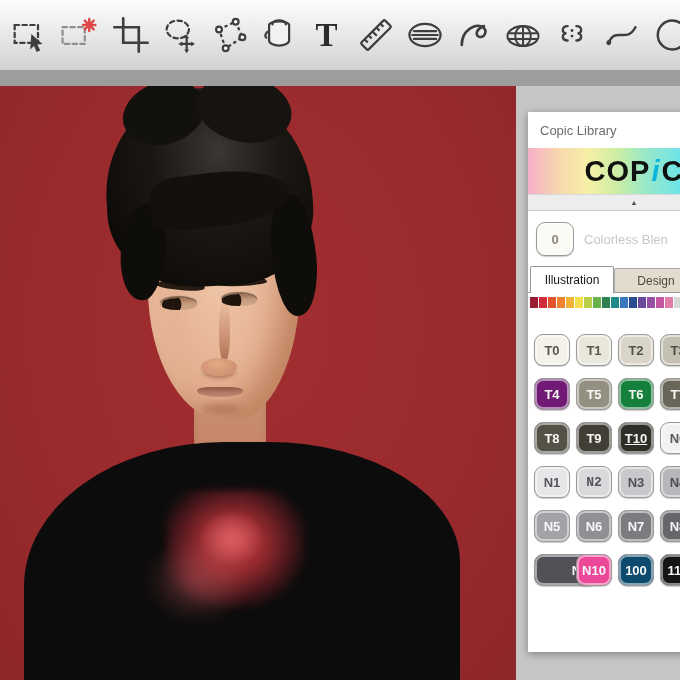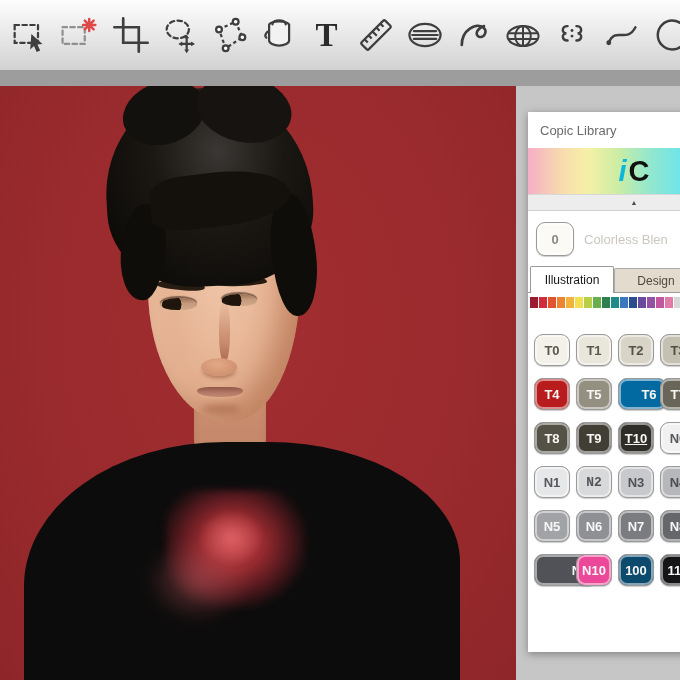--- a/index.html
+++ b/index.html
@@ -239,20 +239,21 @@
       <div class="art hair-side-r"></div>
       <div class="art hair-fringe"></div>
     </div>
 
     <div class="panel">
       <div class="panel-header">
         <span>Copic Library</span>
       </div>
 
       <div class="logo">
+        <span>COP</span>
           <span class="i">i</span>
           <span>C</span>
       </div>
 
       <div class="collapse">
         <span>▲</span>
       </div>
 
       <div class="selected-row">
         <div class="chip selected-chip">0</div>
@@ -280,23 +281,23 @@
           <span class="family" style="background: rgb(148, 80, 162);"></span>
           <span class="family" style="background: rgb(194, 86, 160);"></span>
           <span class="family" style="background: rgb(226, 123, 169);"></span>
           <span class="family" style="background: rgb(216, 216, 214);"></span>
         </div>
       <div class="marker-grid" id="markerGrid">
           <div class="chip" style="background: rgb(243, 241, 233); color: rgb(90, 87, 78);">T0</div>
           <div class="chip" style="background: rgb(233, 230, 220); color: rgb(90, 87, 78);">T1</div>
           <div class="chip" style="background: rgb(216, 212, 199); color: rgb(85, 82, 74);">T2</div>
           <div class="chip" style="background: rgb(197, 193, 178); color: rgb(80, 77, 69);">T3</div>
-          <div class="chip" style="background: #b91c1c; color: rgb(247, 246, 242);">T4</div>
+          <div class="chip" style="background: #701a75; color: rgb(247, 246, 242);">T4</div>
           <div class="chip" style="background: rgb(148, 144, 129); color: rgb(247, 246, 242);">T5</div>
-          <div class="chip" style="background: #0369a1; color: rgb(247, 246, 242); padding-left: 13px;">T6</div>
+          <div class="chip" style="background: #15803d; color: rgb(247, 246, 242);">T6</div>
           <div class="chip" style="background: rgb(105, 102, 89); color: rgb(247, 246, 242);">T7</div>
           <div class="chip" style="background: rgb(84, 81, 71); color: rgb(247, 246, 242);">T8</div>
           <div class="chip" style="background: rgb(65, 62, 54); color: rgb(247, 246, 242);">T9</div>
           <div class="chip" style="background: rgb(47, 45, 39); color: rgb(247, 246, 242); text-decoration: underline;">T10</div>
           <div class="chip" style="background: rgb(241, 241, 242); color: rgb(86, 88, 92);">N0</div>
           <div class="chip" style="background: rgb(230, 231, 232); color: rgb(86, 88, 92);">N1</div>
           <div class="chip" style="background: rgb(216, 217, 219); color: rgb(83, 85, 90); font-family: Liberation Mono, monospace;">N2</div>
           <div class="chip" style="background: rgb(200, 201, 204); color: rgb(80, 82, 87);">N3</div>
           <div class="chip" style="background: rgb(182, 183, 186); color: rgb(76, 78, 83);">N4</div>
           <div class="chip" style="background: rgb(162, 163, 167); color: rgb(247, 247, 248);">N5</div>

